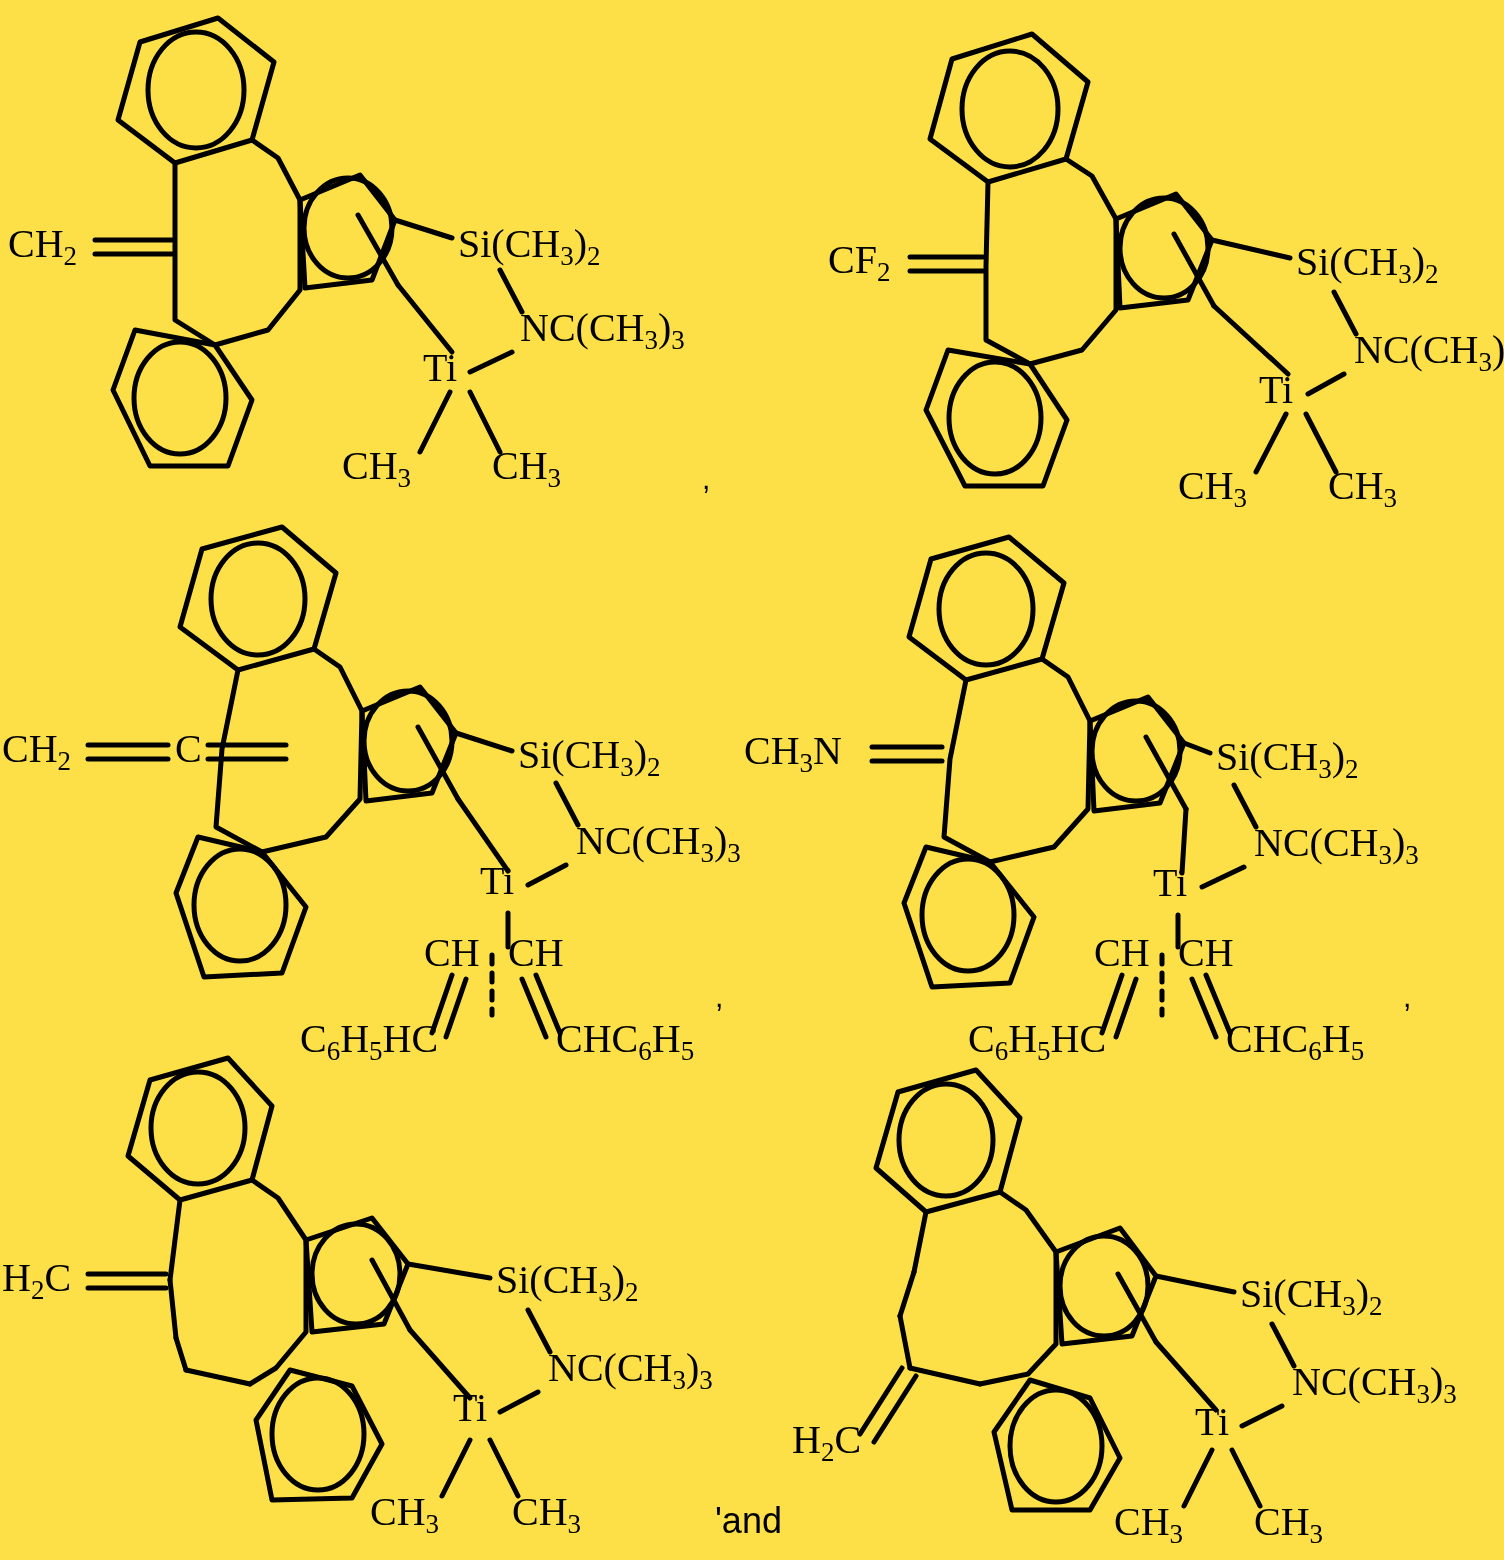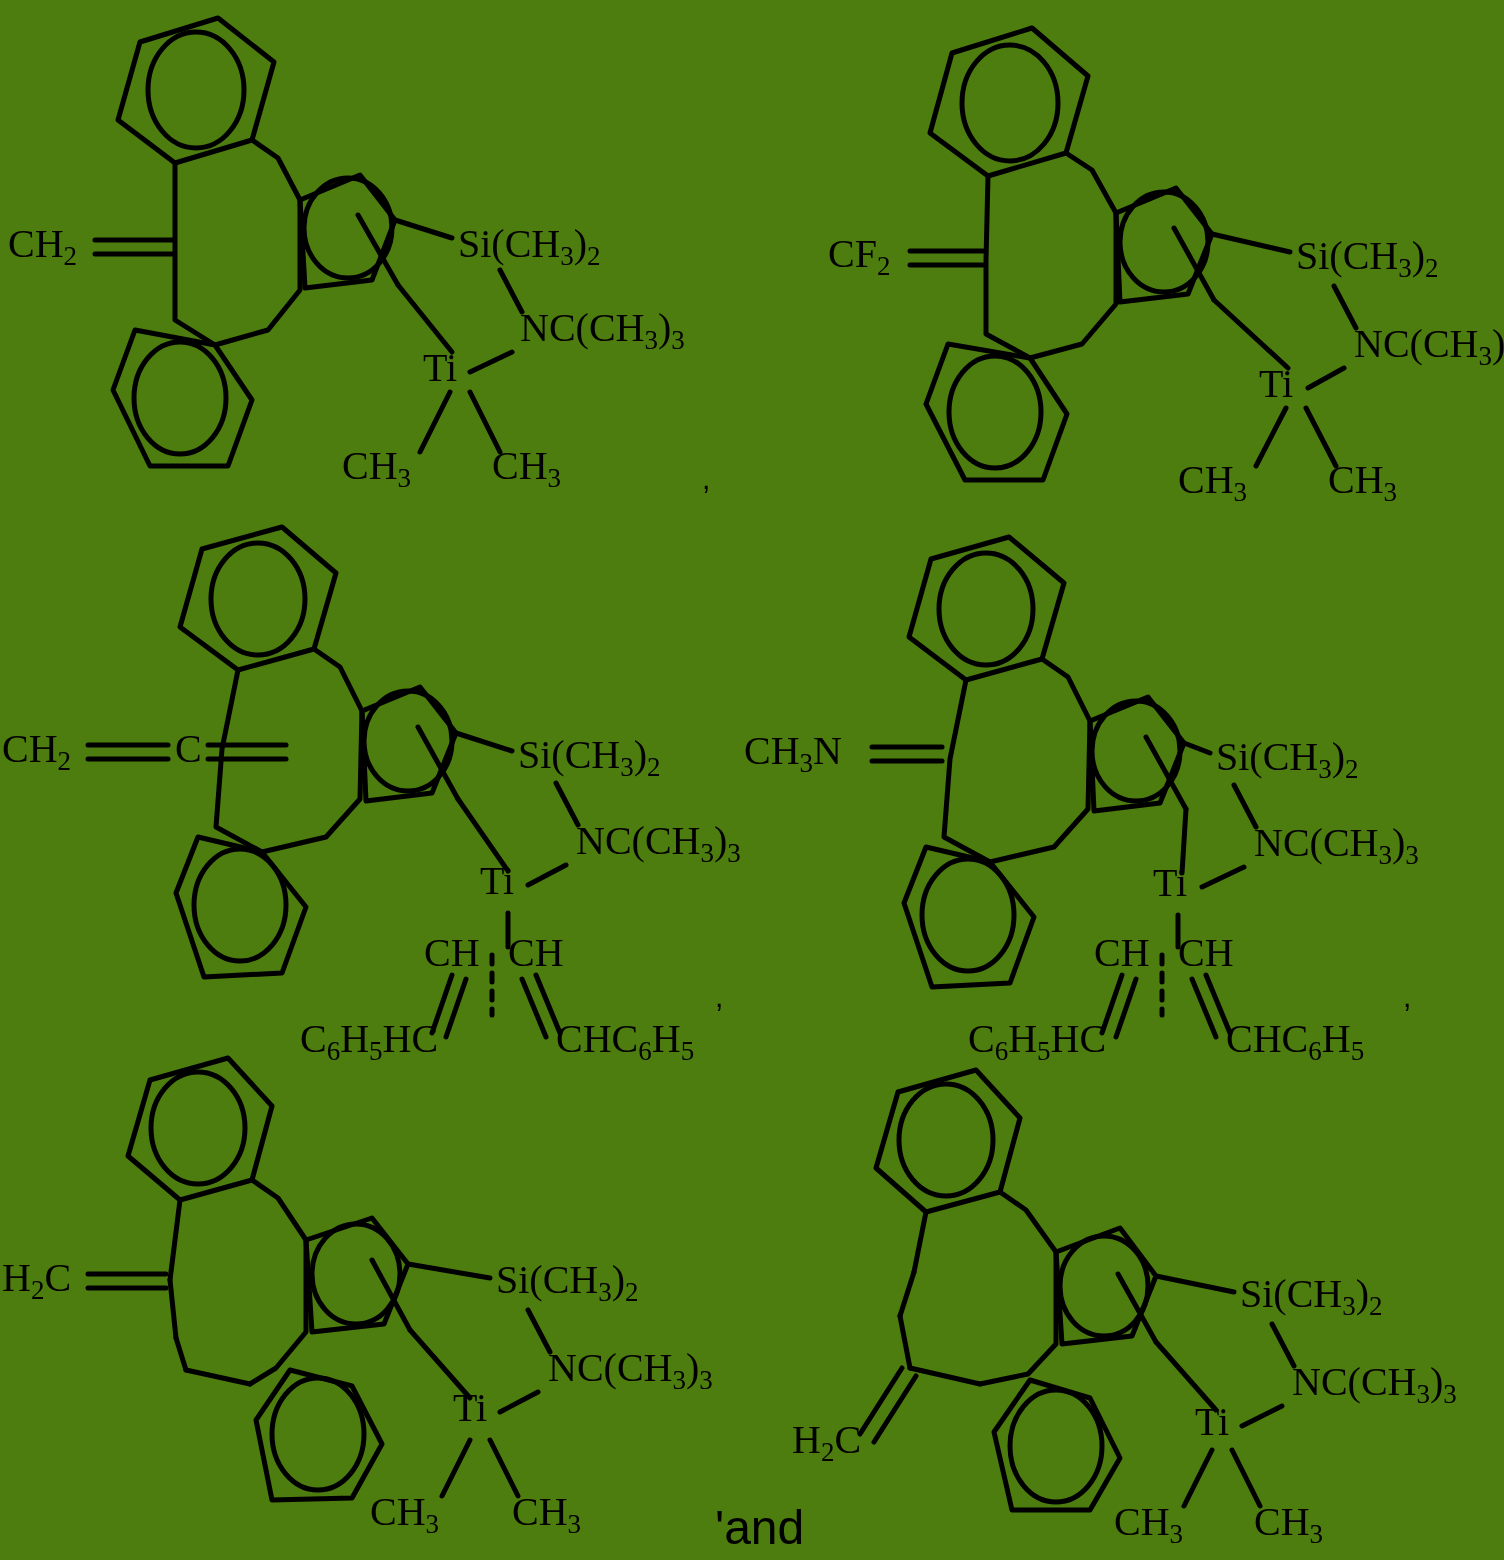--- a/index.html
+++ b/index.html
@@ -7,21 +7,21 @@
     padding: 0;
     background: #ffffff;
   }
   body {
     font-family: "Liberation Serif", "DejaVu Serif", serif;
   }
   #sheet {
     position: relative;
     width: 1504px;
     height: 1560px;
-    background: #4d7c0f;
+    background: #fde047;
     overflow: hidden;
   }
   .panel {
     position: absolute;
   }
   .panel svg {
     display: block;
     overflow: visible;
   }
   
@@ -35,21 +35,21 @@
     font-size: 27px;
   }
   .sep {
     position: absolute;
     font-family: "Liberation Sans", sans-serif;
     font-size: 30px;
     color: #000000;
     white-space: nowrap;
   }
   .sep.big {
-    font-size: 48px;
+    font-size: 36px;
   }
 </style>
 </head>
 <body>
 
 <div id="sheet">
 
   <div class="panel" style="left:0px; top:0px;">
     <svg width="760" height="520" viewBox="0 0 760 520">
       <g fill="none" stroke="#000" stroke-width="5" stroke-linejoin="round" stroke-linecap="round">
@@ -87,21 +87,21 @@
         <text class="lbl" x="458" y="248"><tspan>Si(CH</tspan><tspan class="lbl sub" dy="11">3</tspan><tspan class="lbl" dy="-11">)</tspan><tspan class="lbl sub" dy="11">2</tspan></text>
         <text class="lbl" x="520" y="332"><tspan>NC(CH</tspan><tspan class="lbl sub" dy="11">3</tspan><tspan class="lbl" dy="-11">)</tspan><tspan class="lbl sub" dy="11">3</tspan></text>
         <text class="lbl" x="440" y="372" text-anchor="middle">Ti</text>
         <text class="lbl" x="342" y="470"><tspan>CH</tspan><tspan class="lbl sub" dy="11">3</tspan></text>
         <text class="lbl" x="492" y="470"><tspan>CH</tspan><tspan class="lbl sub" dy="11">3</tspan></text>
       </g>
     </svg>
   </div>
   <div class="sep" style="left:702px; top:462px;">,</div>
 
-  <div class="panel" style="left:820px; top:8px;">
+  <div class="panel" style="left:820px; top:14px;">
     <svg width="684" height="520" viewBox="0 0 684 520">
       <g fill="none" stroke="#000" stroke-width="5" stroke-linejoin="round" stroke-linecap="round">
         <polygon points="110,125 132,45 212,20 268,68 246,145 168,168"></polygon>
         <ellipse cx="190" cy="95" rx="48" ry="58"></ellipse>
         <path d="M168,168 L166,252 L166,326 L210,350"></path>
         <path d="M246,145 L272,162 L296,205 L296,296 L262,336 L210,350"></path>
         <path d="M90,243 L163,243"></path>
         <path d="M90,257 L163,257"></path>
         <polygon points="106,396 128,336 210,350 247,406 223,472 145,472"></polygon>
         <ellipse cx="175" cy="404" rx="46" ry="56"></ellipse>

